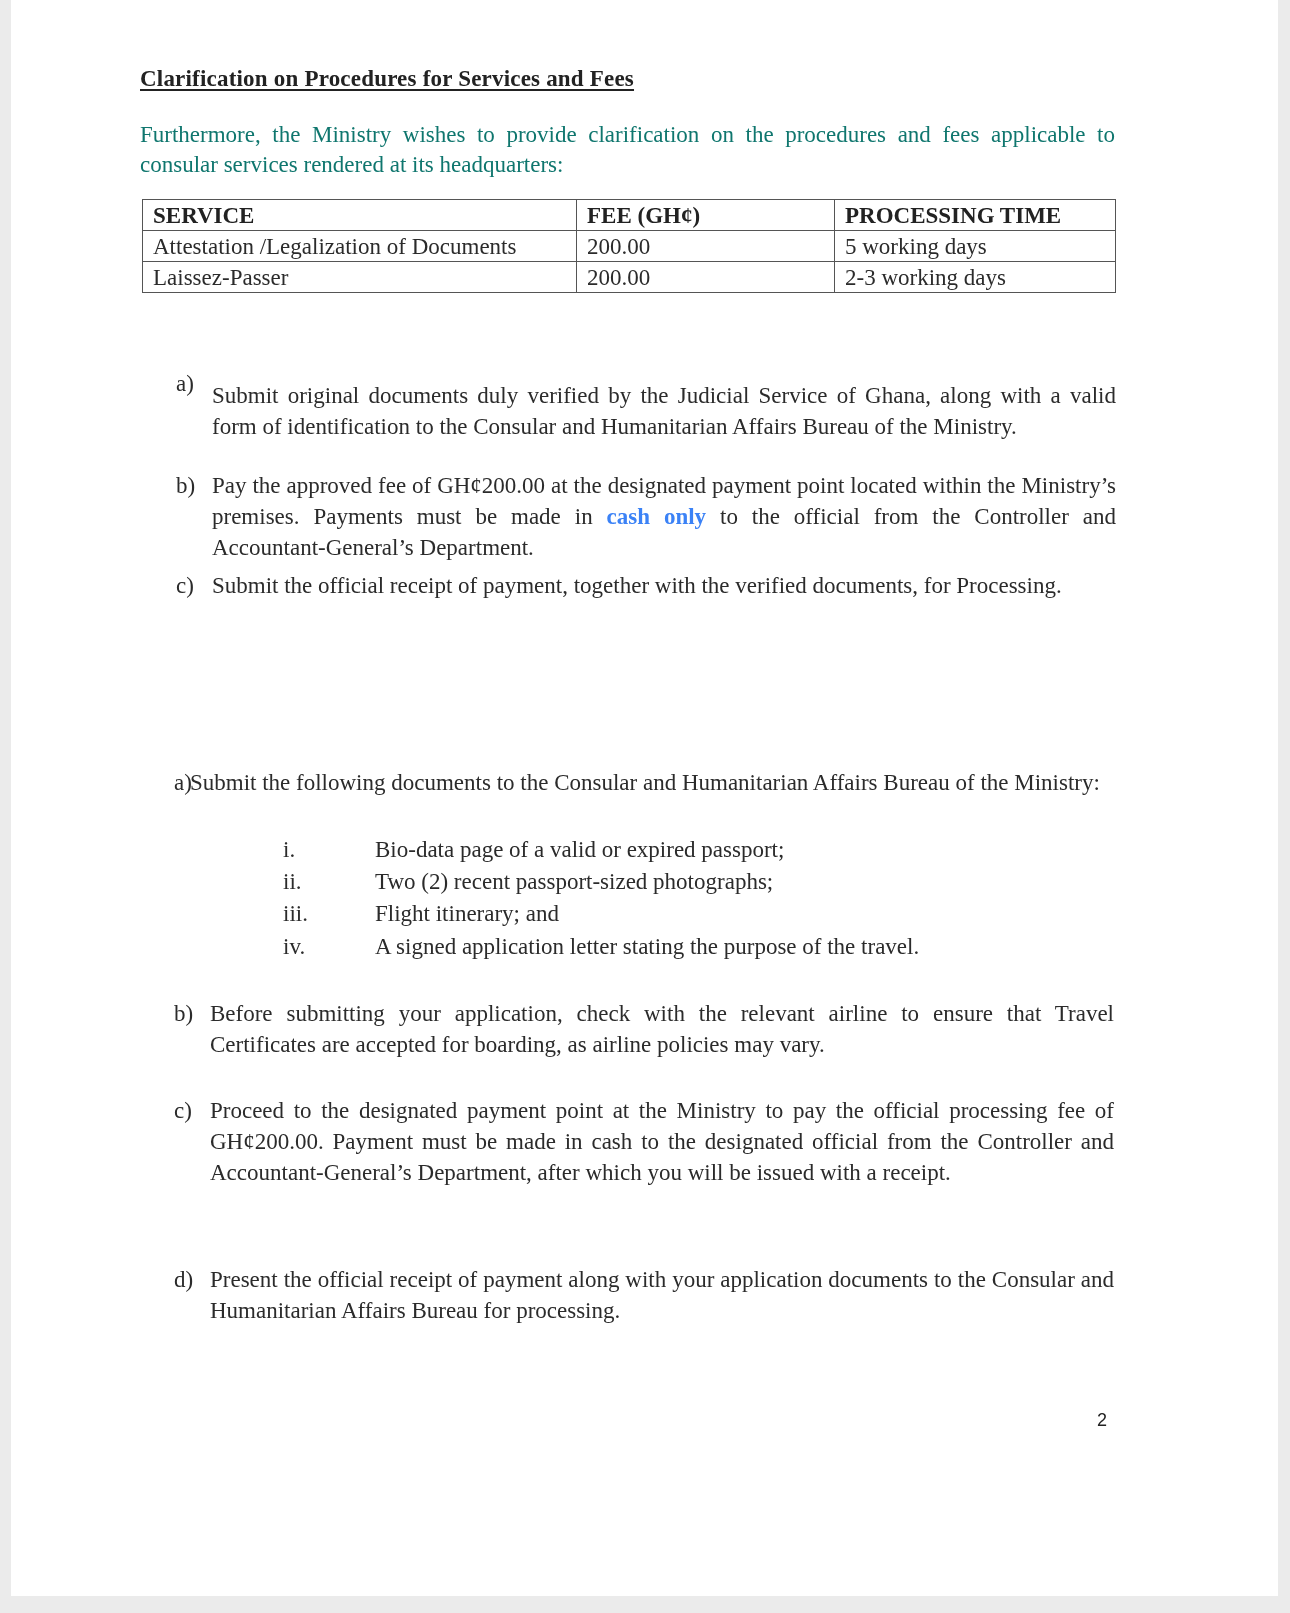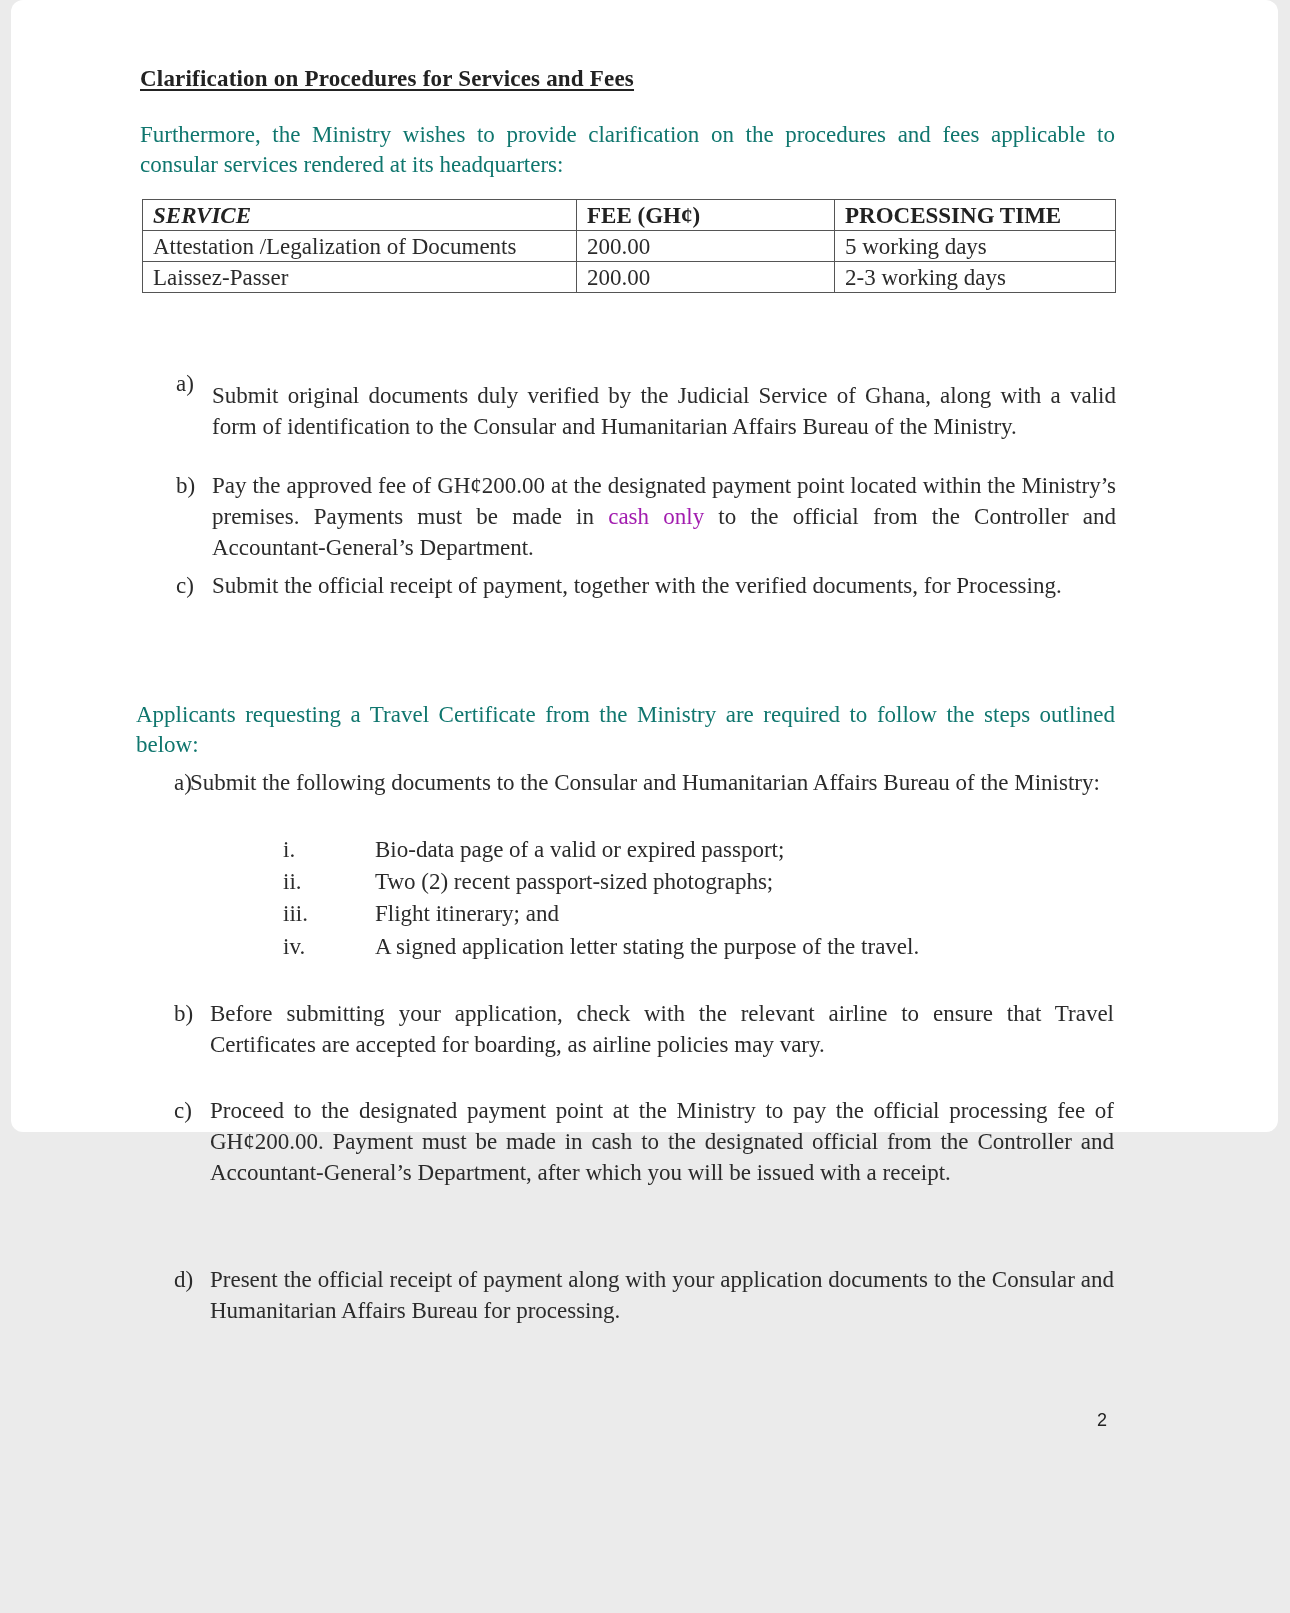--- a/index.html
+++ b/index.html
@@ -7,23 +7,22 @@
       width: 1290px; height: 1613px;
       background: #ebebeb;
       position: relative;
       overflow: hidden;
       font-family: "Liberation Serif", "DejaVu Serif", serif;
       color: #2a2a2a;
     }
     .page {
       position: absolute;
       left: 11px; top: 0;
-      width: 1267px; height: 1132px;
+      width: 1267px; height: 1596px;
       background: #ffffff;
-      border-radius: 12px;
     }
     .abs { position: absolute; margin: 0; }
     .heading {
       font-weight: bold;
       font-size: 23px;
       text-decoration: underline;
       text-decoration-thickness: 2px;
       text-underline-offset: 3px;
       color: #222;
       letter-spacing: 0.2px;
@@ -46,21 +45,21 @@
     .fee-table th, .fee-table td {
       border: 1.5px solid #555;
       padding: 0 10px;
       height: 30px;
       text-align: left;
       vertical-align: bottom;
       line-height: 28px;
       white-space: nowrap;
     }
     .fee-table th { font-weight: bold; color: #222; }
-    .col-service { width: 413px; font-style: italic; }
+    .col-service { width: 413px; }
     .col-fee { width: 237px; }
     
     .list-item {
       position: absolute;
       font-size: 23px;
       line-height: 31px;
       color: #2b2b2b;
     }
     .list-item .marker {
       position: absolute;
@@ -78,21 +77,21 @@
     }
     .sub-item .roman { position: absolute; left: 0; top: 0; }
     .sub-item .sub-text { position: absolute; left: 92px; top: 0; white-space: nowrap; }
     .page-number {
       position: absolute;
       left: 1086px; top: 1410px;
       font-family: "Liberation Sans", "DejaVu Sans", sans-serif;
       font-size: 18px;
       color: #222;
     }
-    b { font-weight: normal; color: #a21caf; }
+    b { font-weight: bold; color: #3b82f6; }
   </style>
 </head>
 <body>
 
 <div class="page">
 
   <h2 class="abs heading" style="left:129px; top:66px;">Clarification on Procedures for Services and Fees</h2>
 
   <p class="abs para" style="left:129px; top:120px; width:975px;">Furthermore, the Ministry wishes to provide clarification on the procedures and fees applicable to consular services rendered at its headquarters:</p>
 
@@ -127,21 +126,20 @@
     <span class="marker">b)</span>
     <span class="text" style="margin-left:36px;"><span>Pay the approved fee of GH¢200.00 at the designated payment point located within the Ministry’s premises.  Payments must be made in </span><b>cash only</b><span> to the official from the Controller and Accountant-General’s Department.</span></span>
   </div>
 
   <div class="list-item" style="left:165px; top:570px; width:940px;">
     <span class="marker">c)</span>
     <span class="text" style="margin-left:36px;">Submit the official receipt of payment, together with the verified documents, for Processing.</span>
   </div>
 
 
-  <p class="abs para" style="left:125px; top:700px; width:979px;">Applicants requesting a Travel Certificate from the Ministry are required to follow the steps outlined below:</p>
 
   <div class="list-item" style="left:163px; top:767px; width:940px;">
     <span class="marker">a)</span>
     <span class="text" style="margin-left:16px;">Submit the following documents to the Consular and Humanitarian Affairs Bureau of the Ministry:</span>
   </div>
 
   <div class="sub-item" style="left:272px; top:835px;">
     <span class="roman">i.</span>
     <span class="sub-text">Bio-data page of a valid or expired passport;</span>
   </div>

